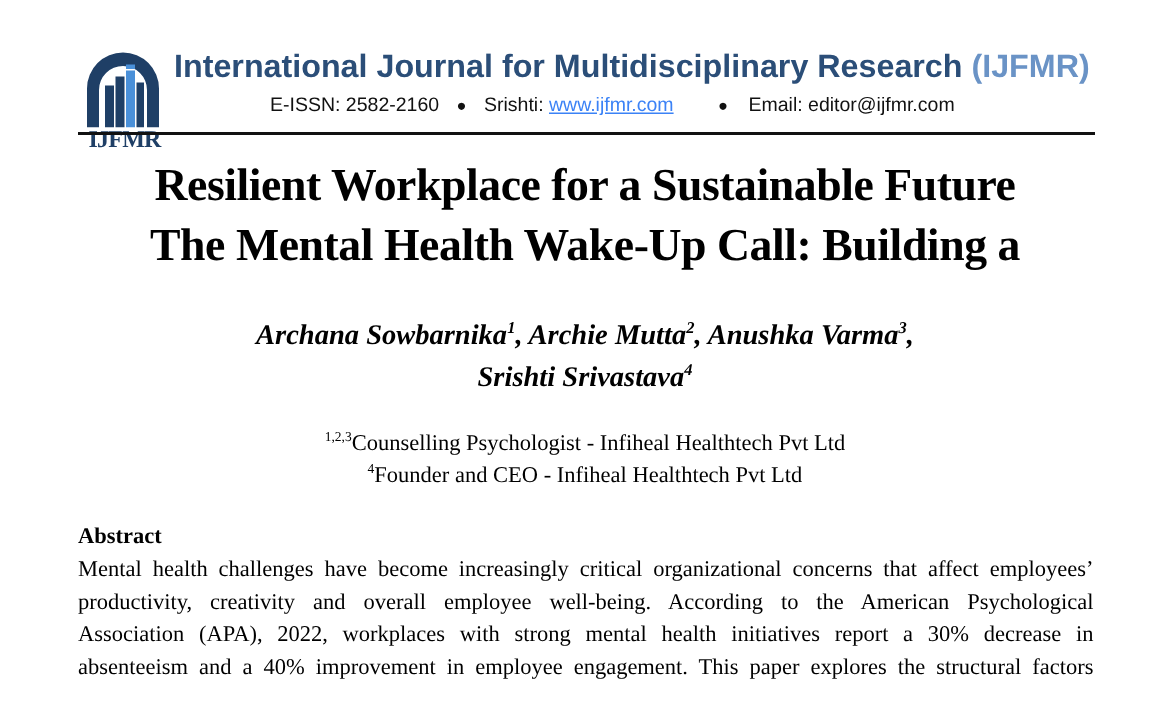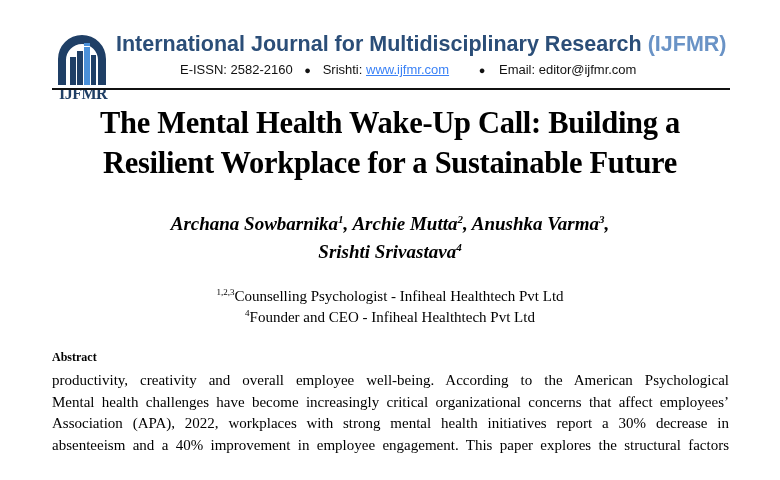--- a/index.html
+++ b/index.html
@@ -109,21 +109,21 @@
       text-align: center;
       font-size: 15px;
       line-height: 21px;
     }
     .affiliations sup { font-size: 9px; vertical-align: 6px; line-height: 0; }
     .abstract-heading {
       position: absolute;
       left: 52px;
       top: 350px;
       font-weight: bold;
-      font-size: 12px;
+      font-size: 15px;
       text-align: right;
     }
     .abstract-body {
       position: absolute;
       left: 52px;
       top: 370px;
       width: 677px;
       font-size: 15px;
       line-height: 21.6px;
       text-align: justify;
@@ -165,22 +165,22 @@
     <span>Srishti:</span>
     <a>www.ijfmr.com</a>
     <span class="bullet wide">●</span>
     <span>Email: editor@ijfmr.com</span>
   </div>
 </div>
 
 <div class="divider"></div>
 
 <div class="paper-title">
+  <div>Resilient Workplace for a Sustainable Future</div>
   <div>The Mental Health Wake-Up Call: Building a</div>
-  <div>Resilient Workplace for a Sustainable Future</div>
 </div>
 
 <div class="authors">
   <div>
     <span>Archana Sowbarnika</span><sup>1</sup><span>, </span><span>Archie Mutta</span><sup>2</sup><span>, </span><span>Anushka Varma</span><sup>3</sup><span>,</span>
   </div>
   <div>
     <span>Srishti Srivastava</span><sup>4</sup>
   </div>
 </div>
@@ -190,17 +190,17 @@
     <sup>1,2,3</sup><span>Counselling Psychologist - Infiheal Healthtech Pvt Ltd</span>
   </div>
   <div>
     <sup>4</sup><span>Founder and CEO - Infiheal Healthtech Pvt Ltd</span>
   </div>
 </div>
 
 <div class="abstract-heading">Abstract</div>
 
 <div class="abstract-body">
+  <div class="line">Mental health challenges have become increasingly critical organizational concerns that affect employees’</div>
   <div class="line">productivity, creativity and overall employee well-being. According to the American Psychological</div>
-  <div class="line">Mental health challenges have become increasingly critical organizational concerns that affect employees’</div>
   <div class="line">Association (APA), 2022, workplaces with strong mental health initiatives report a 30% decrease in</div>
   <div class="line">absenteeism and a 40% improvement in employee engagement. This paper explores the structural factors</div>
 </div>
 
 </body></html>

